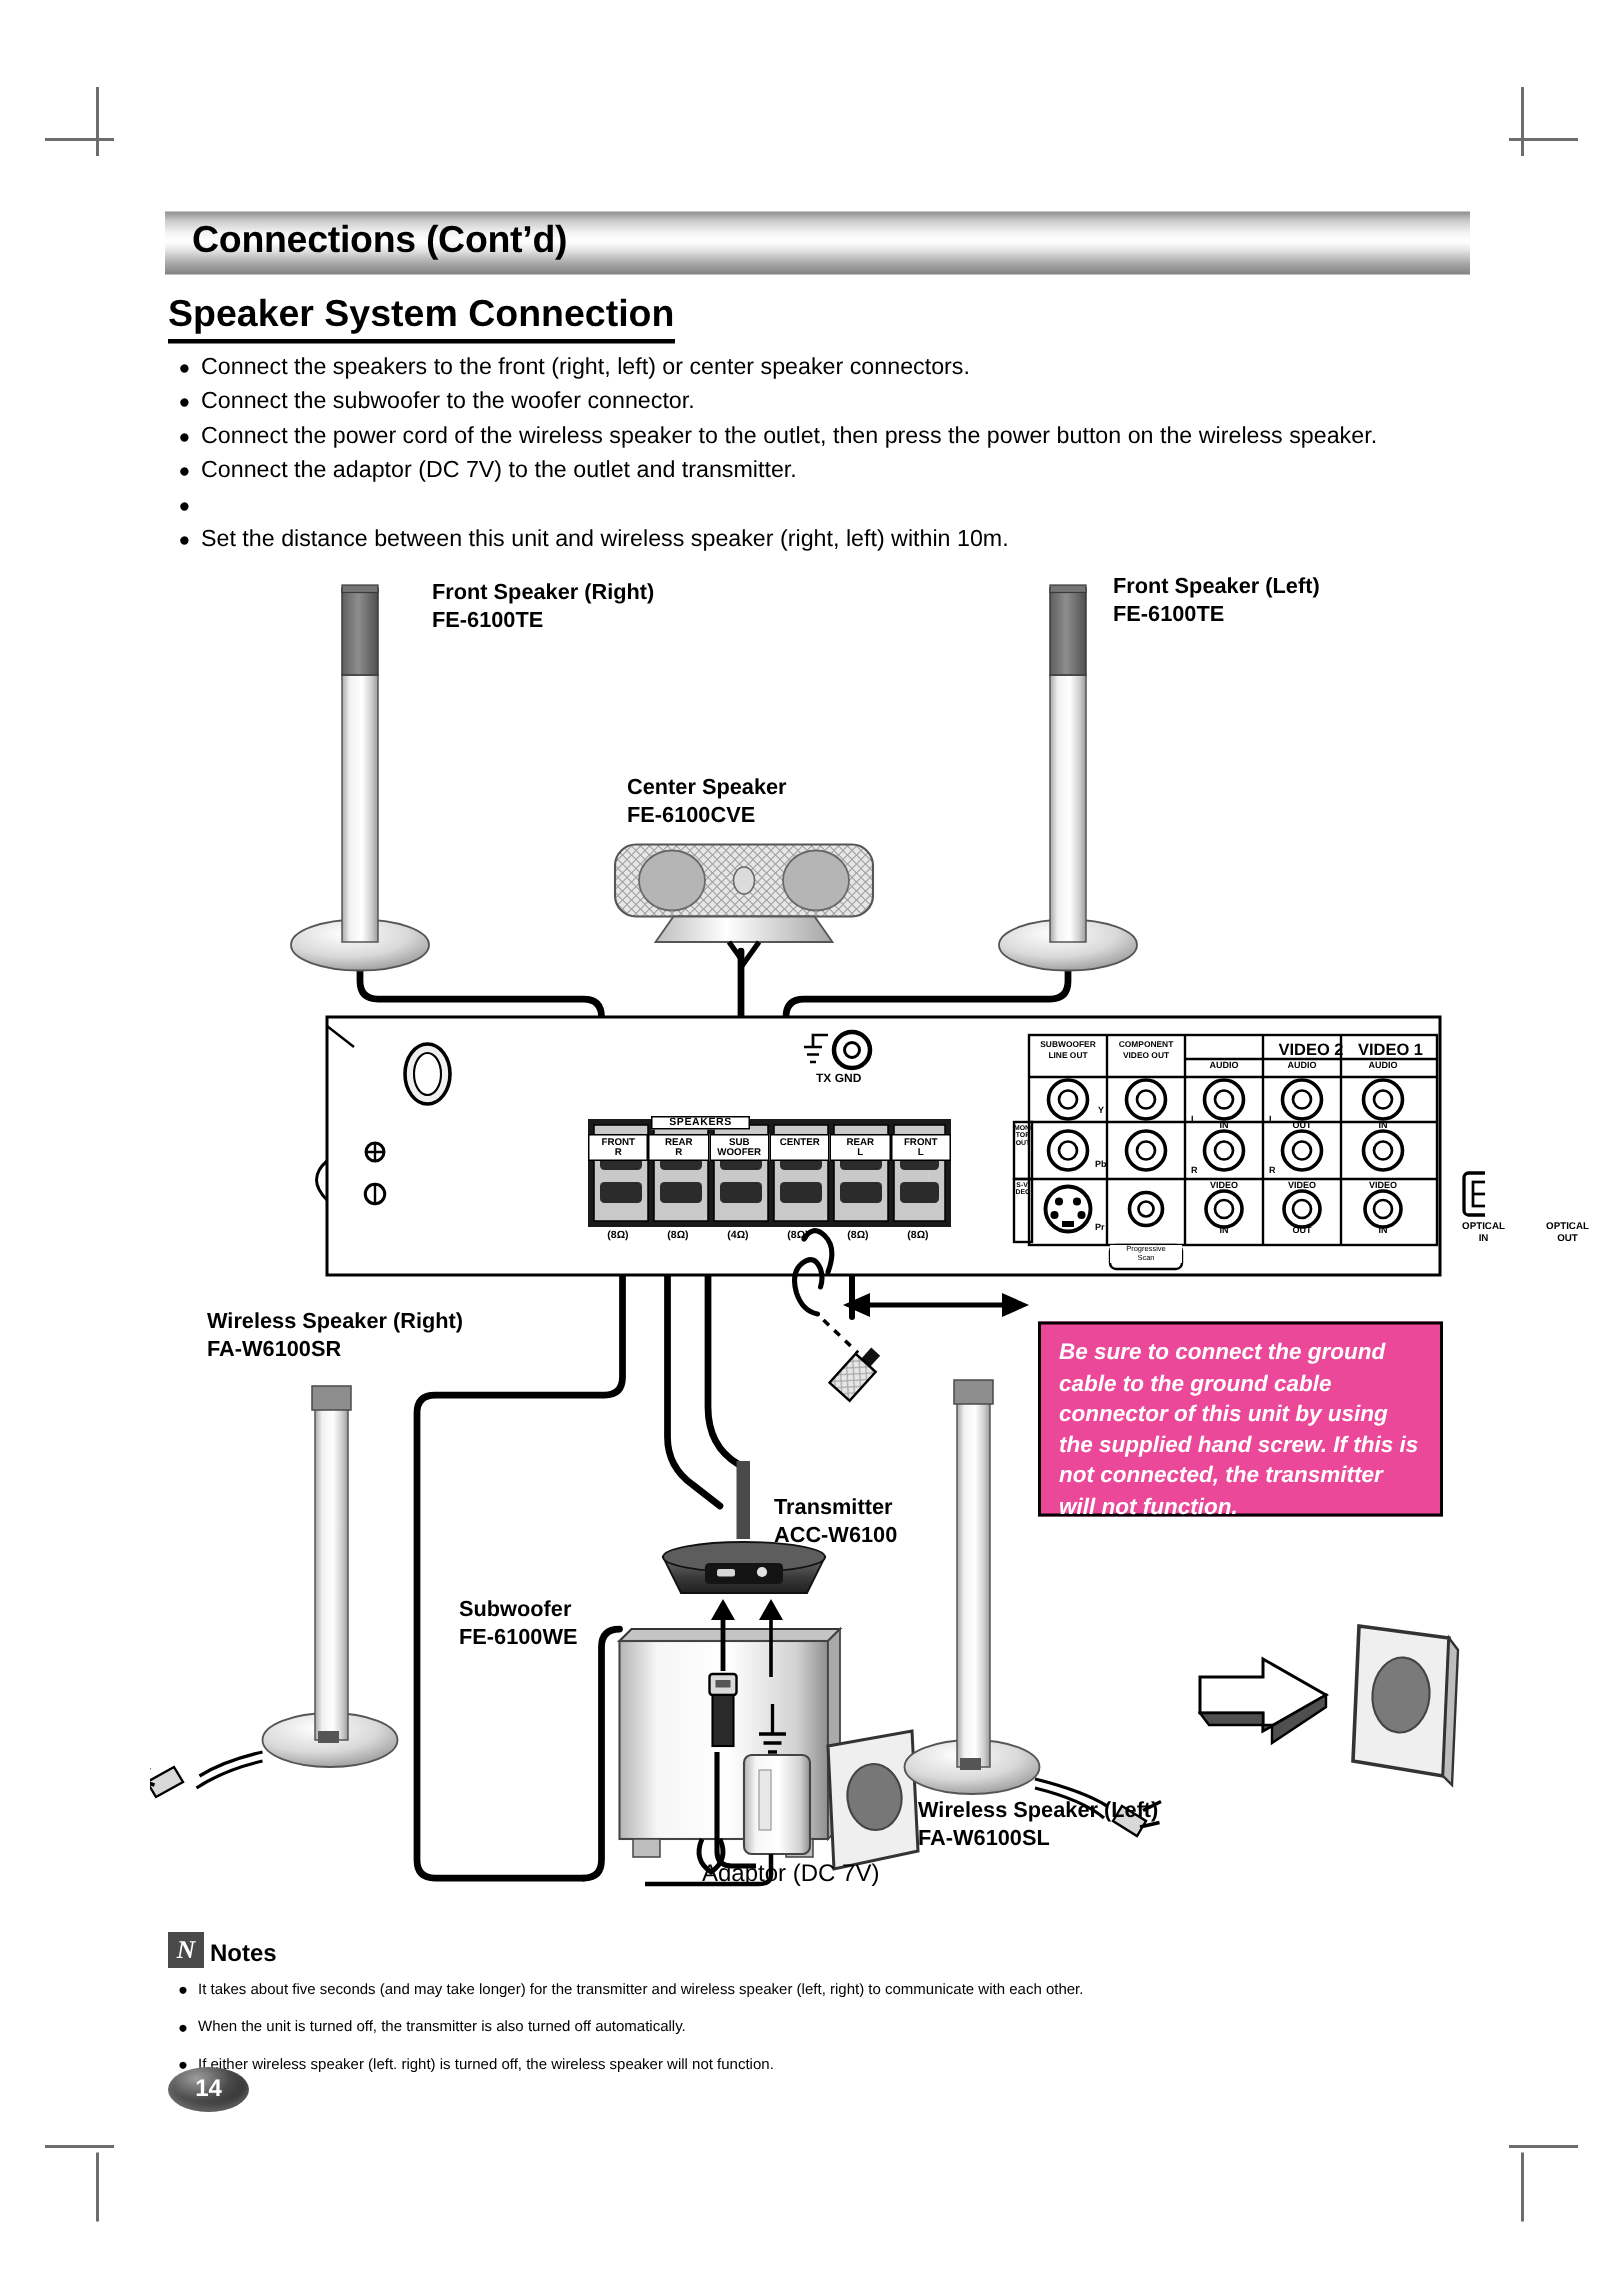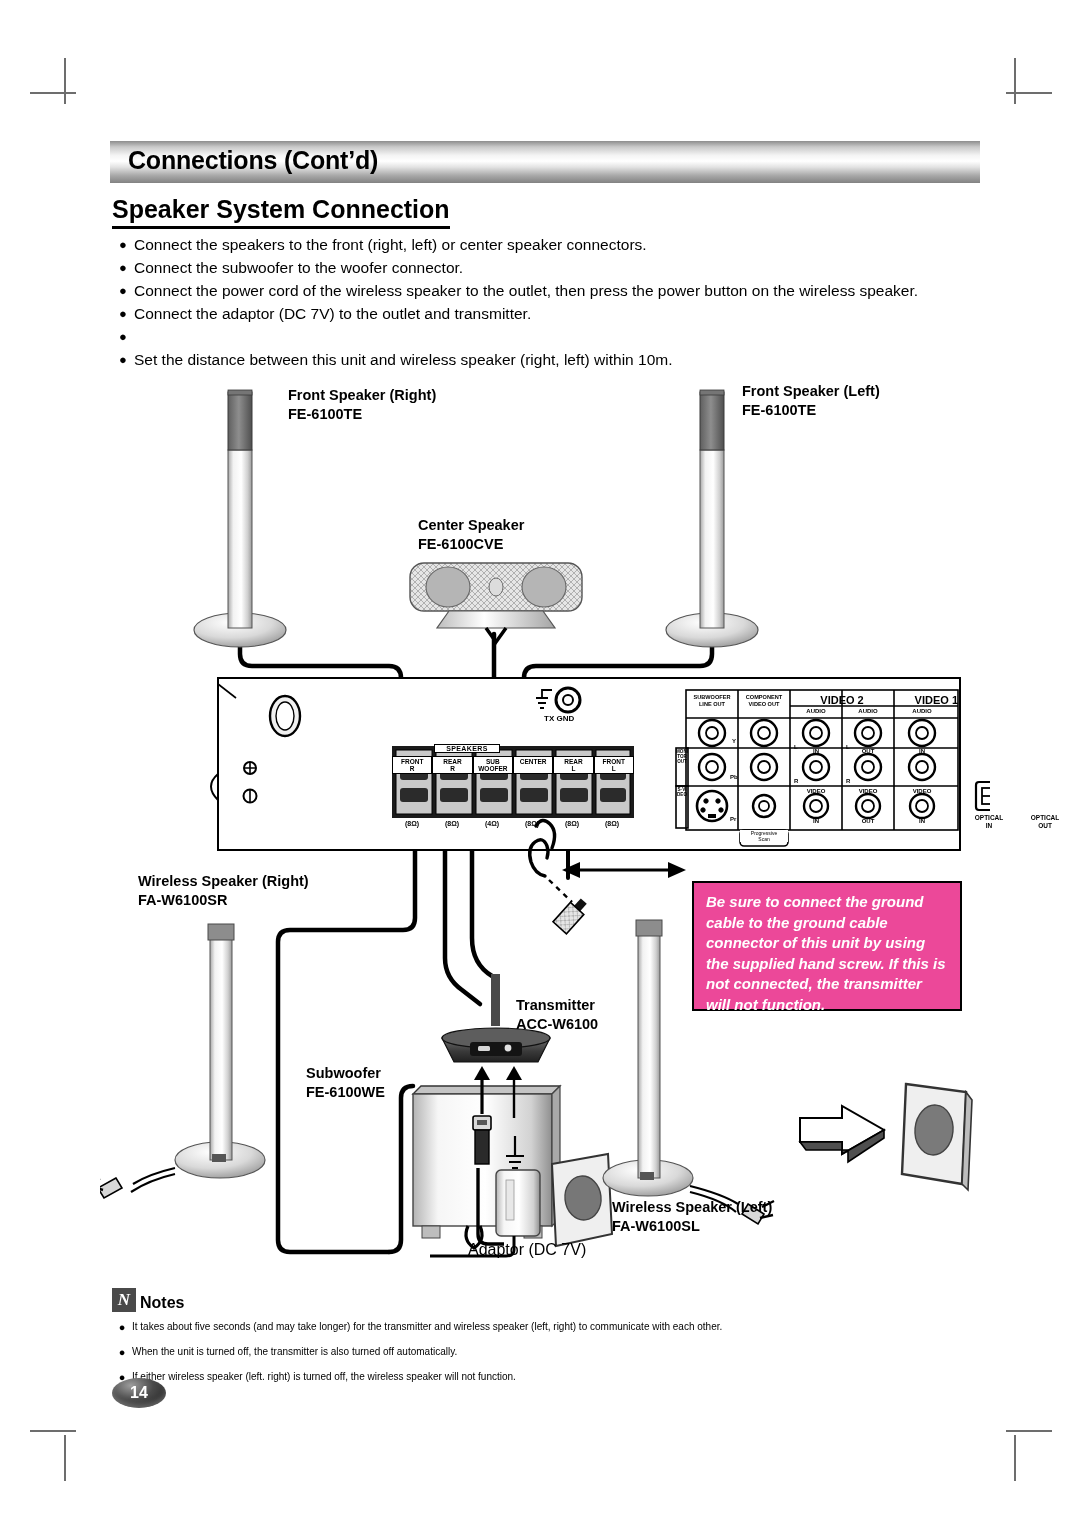--- a/index.html
+++ b/index.html
@@ -466,22 +466,22 @@
     </div>
 
     <div style="position:absolute;left:444px;top:336px;font-size:8px;font-weight:bold;">TX GND</div>
 
     <div style="position:absolute;left:588px;top:316px;width:48px;text-align:center;font-size:5.6px;font-weight:bold;line-height:7px;">
       <span>SUBWOOFER</span><br><span>LINE OUT</span>
     </div>
     <div style="position:absolute;left:640px;top:316px;width:48px;text-align:center;font-size:5.6px;font-weight:bold;line-height:7px;">
       <span>COMPONENT</span><br><span>VIDEO OUT</span>
     </div>
-    <div style="position:absolute;left:692px;top:316px;width:100px;text-align:center;font-size:11px;font-weight:bold;">VIDEO 2</div>
-    <div style="position:absolute;left:796px;top:316px;width:62px;text-align:right;font-size:11px;font-weight:bold;">VIDEO 1</div>
+    <div style="position:absolute;left:692px;top:316px;width:100px;text-align:center;font-size:11px;font-weight:bold;padding-left:32px;">VIDEO 2</div>
+    <div style="position:absolute;left:796px;top:316px;width:62px;text-align:center;font-size:11px;font-weight:bold;">VIDEO 1</div>
 
     <div style="position:absolute;left:692px;top:330px;width:48px;text-align:center;font-size:6px;font-weight:bold;">AUDIO</div>
     <div style="position:absolute;left:744px;top:330px;width:48px;text-align:center;font-size:6px;font-weight:bold;">AUDIO</div>
     <div style="position:absolute;left:796px;top:330px;width:52px;text-align:center;font-size:6px;font-weight:bold;">AUDIO</div>
 
     <div style="position:absolute;left:632px;top:360px;font-size:6px;font-weight:bold;">Y</div>
     <div style="position:absolute;left:630px;top:396px;font-size:6px;font-weight:bold;">Pb</div>
     <div style="position:absolute;left:630px;top:438px;font-size:6px;font-weight:bold;">Pr</div>
 
     <div style="position:absolute;left:640px;top:452px;width:48px;text-align:center;font-size:5px;line-height:6px;background:#fff;">

